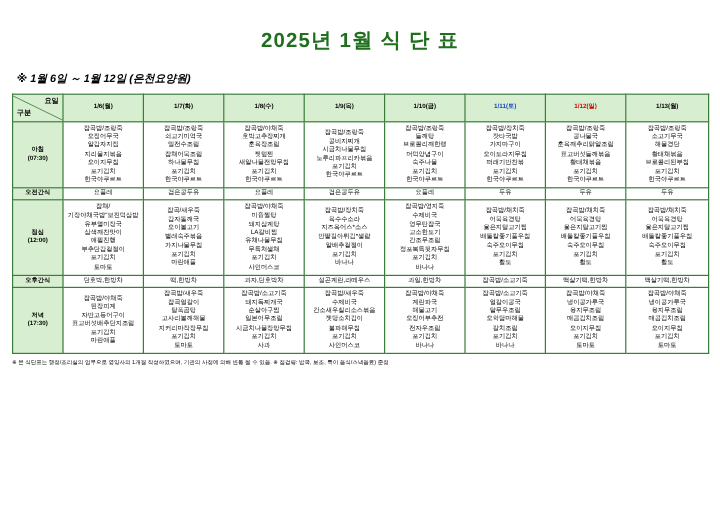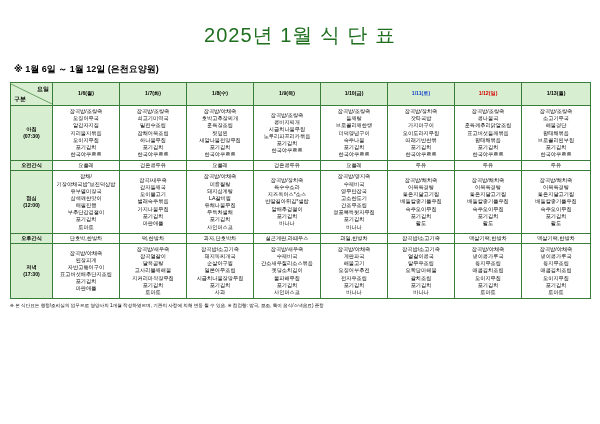--- a/index.html
+++ b/index.html
@@ -6,31 +6,32 @@
   body{
     width:600px;height:424px;
     background:#ffffff;
     font-family:"Liberation Sans","DejaVu Sans",sans-serif;
     color:#000;
     overflow:hidden;
   }
   .page{position:relative;width:600px;height:424px;box-sizing:border-box;padding:0 10px;}
   .title{
     text-align:center;
-    font-size:20px;
-    font-weight:normal;
+    font-size:17px;
+    font-weight:bold;
     letter-spacing:1px;
     color:#1f6f1f;
     margin-top:22px;
     margin-bottom:14px;
   }
   .subtitle{
     font-size:9px;
     font-weight:bold;
     margin:0 0 6px 4px;
+    font-style:italic;
   }
   table.menu{
     border-collapse:collapse;
     width:580px;
     table-layout:fixed;
     margin:0 auto;
   }
   table.menu td, table.menu th{
     border:1px solid #3a7d3a;
     text-align:center;

